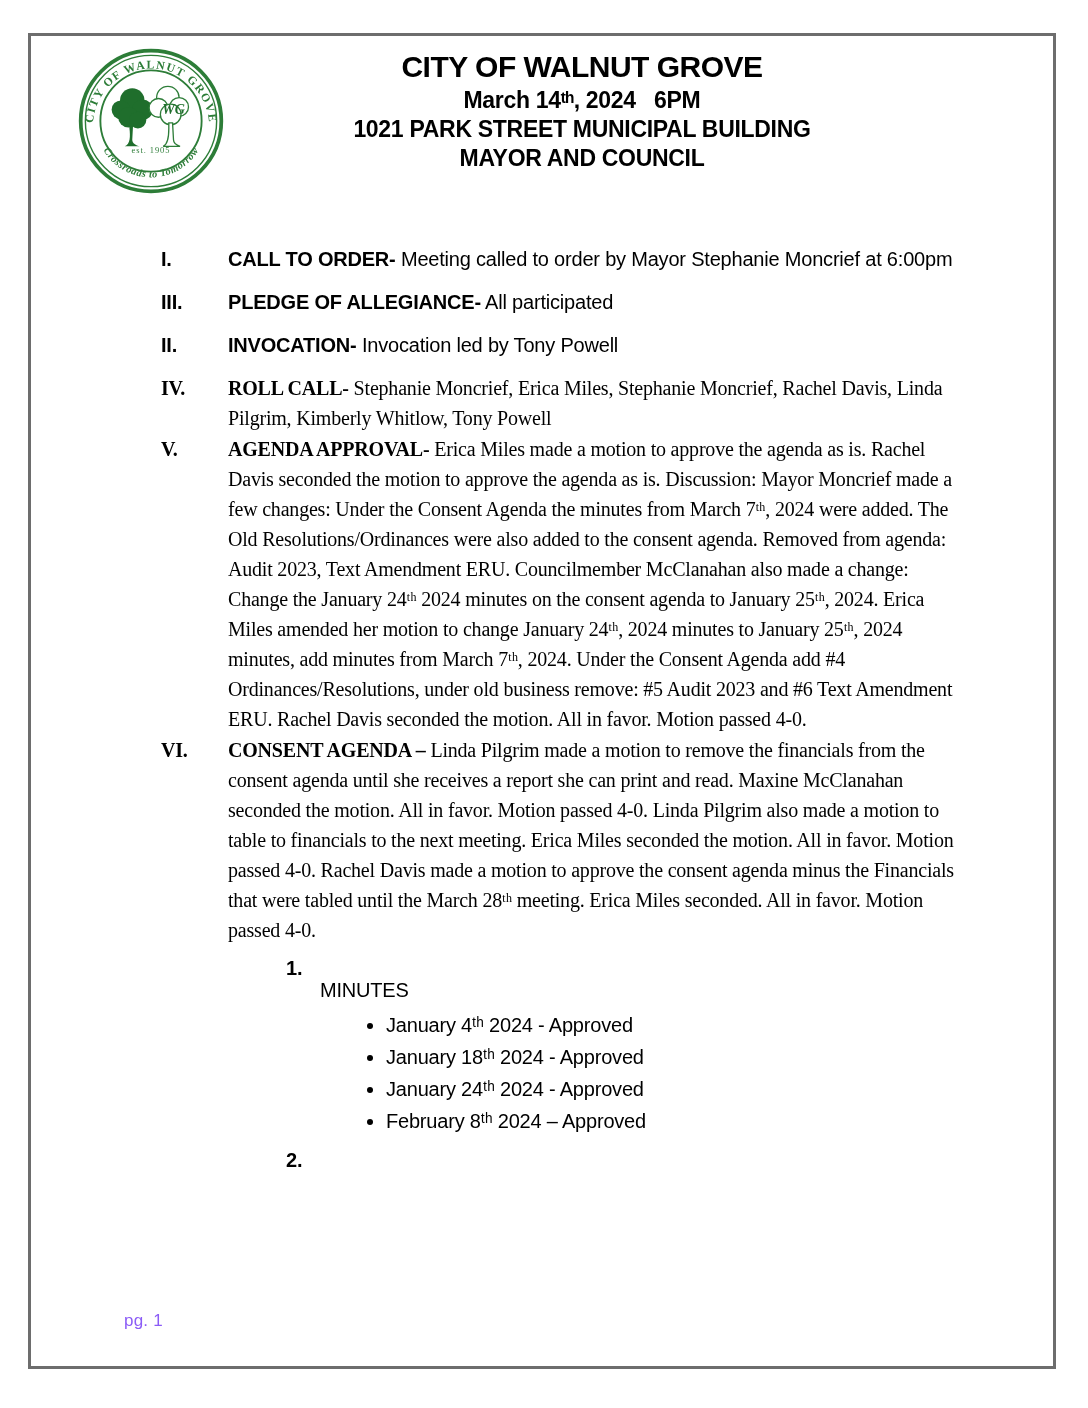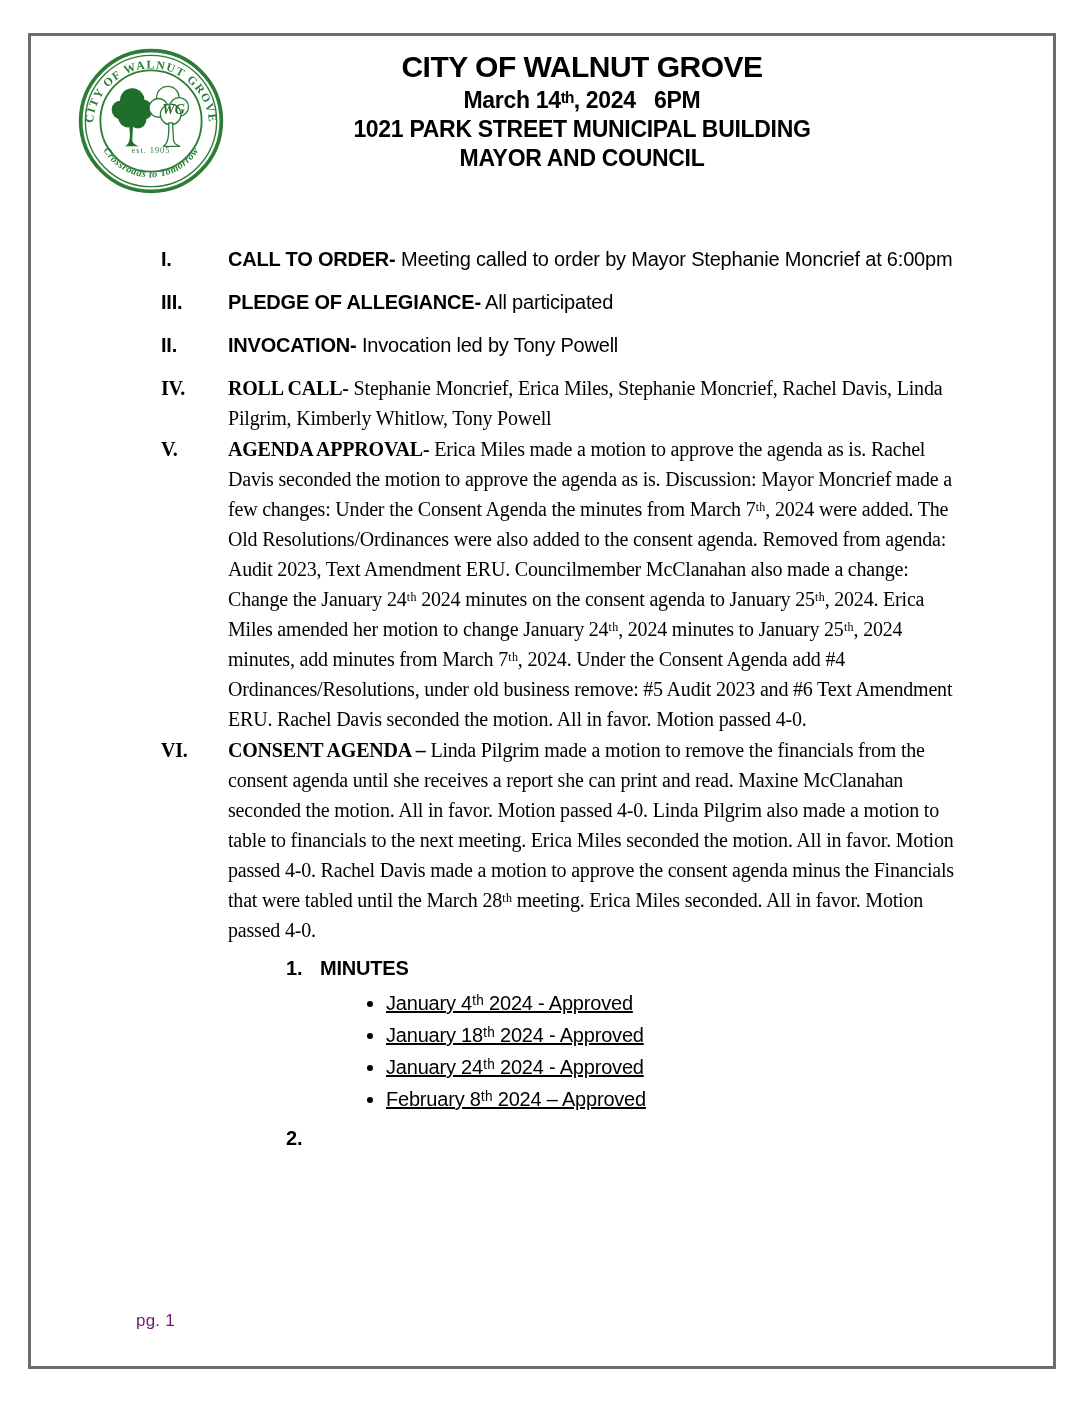--- a/index.html
+++ b/index.html
@@ -29,29 +29,29 @@
     font-size:20px; line-height:30px; letter-spacing:-0.2px;
   }
   .item { display:flex; margin-bottom:13px; }
   .item .num { width:67px; flex:0 0 67px; font-weight:bold; }
   .item .body { flex:1; }
   .item .lbl { font-weight:bold; }
   .item.tight { margin-bottom:1px;font-family:Liberation Serif, serif; }
 
   .sub1 { display:flex; margin-left:125px; margin-top:8px; }
   .sub1 .snum { width:34px; flex:0 0 34px; font-weight:bold; }
-  .sub1 .slbl { font-weight:bold; }
+  .sub1 .slbl { font-weight:normal;margin-top:22px; }
 
   ul.minutes { margin-left:225px; margin-top:4px; }
-  ul.minutes li { line-height:32px; list-style:disc; margin-left:0;text-decoration:underline; }
+  ul.minutes li { line-height:32px; list-style:disc; margin-left:0; }
 
   
   .footer {
-    position:absolute; left:105px; bottom:35px;
-    font-size:17px; color:#701a75; letter-spacing:0.2px;
+    position:absolute; left:93px; bottom:35px;
+    font-size:17px; color:#8b5cf6; letter-spacing:0.2px;
   }
 
   
   .seal-arc { font-family:"Liberation Serif", serif; font-weight:bold; }
 </style>
 </head>
 <body>
 
 <div class="page">
 

